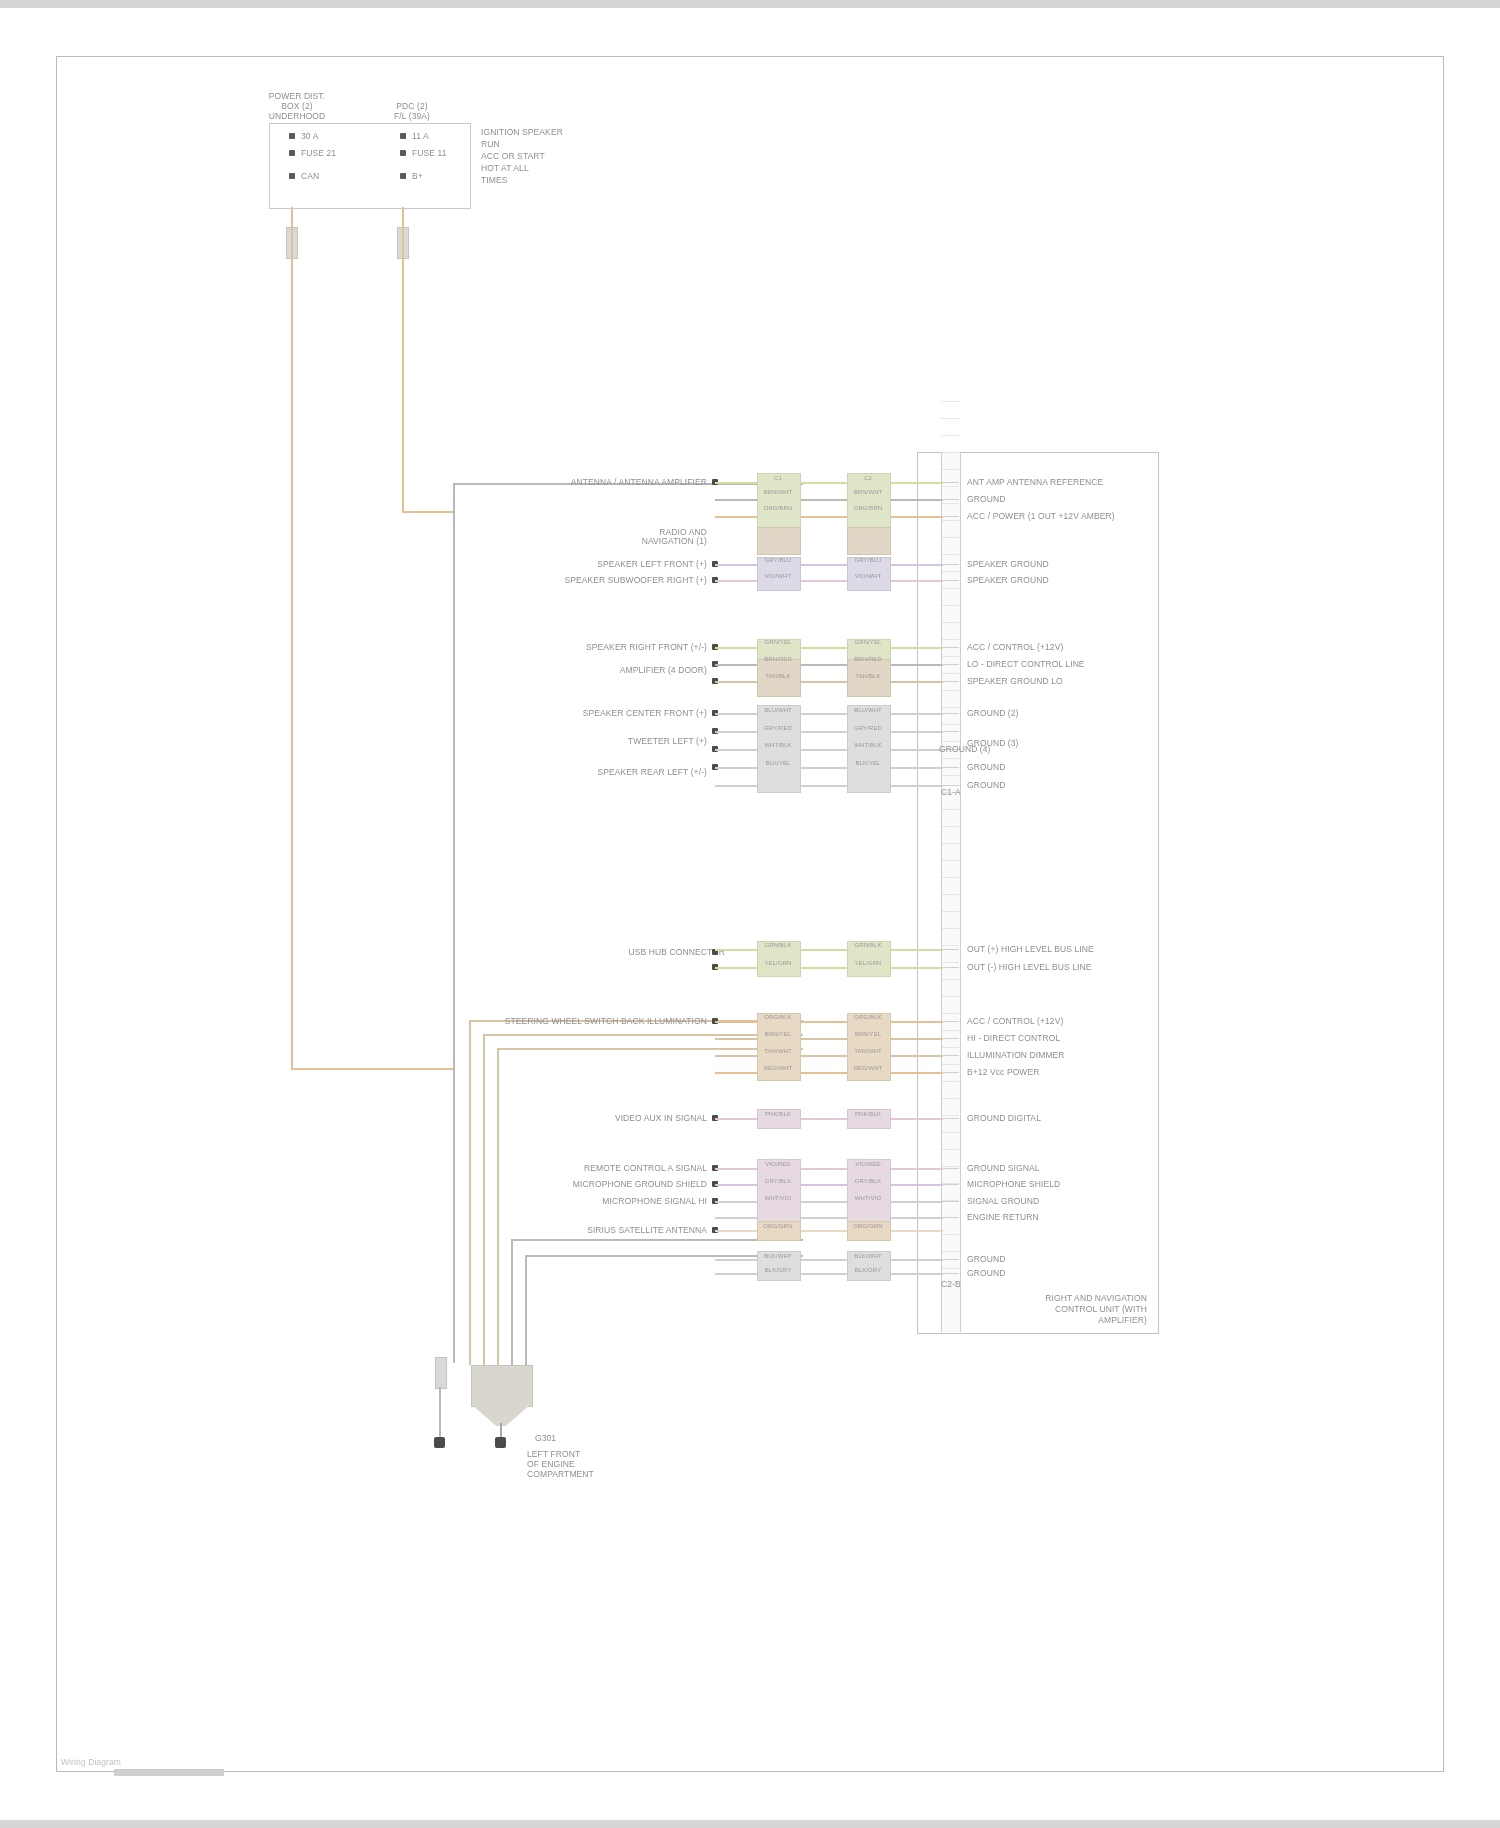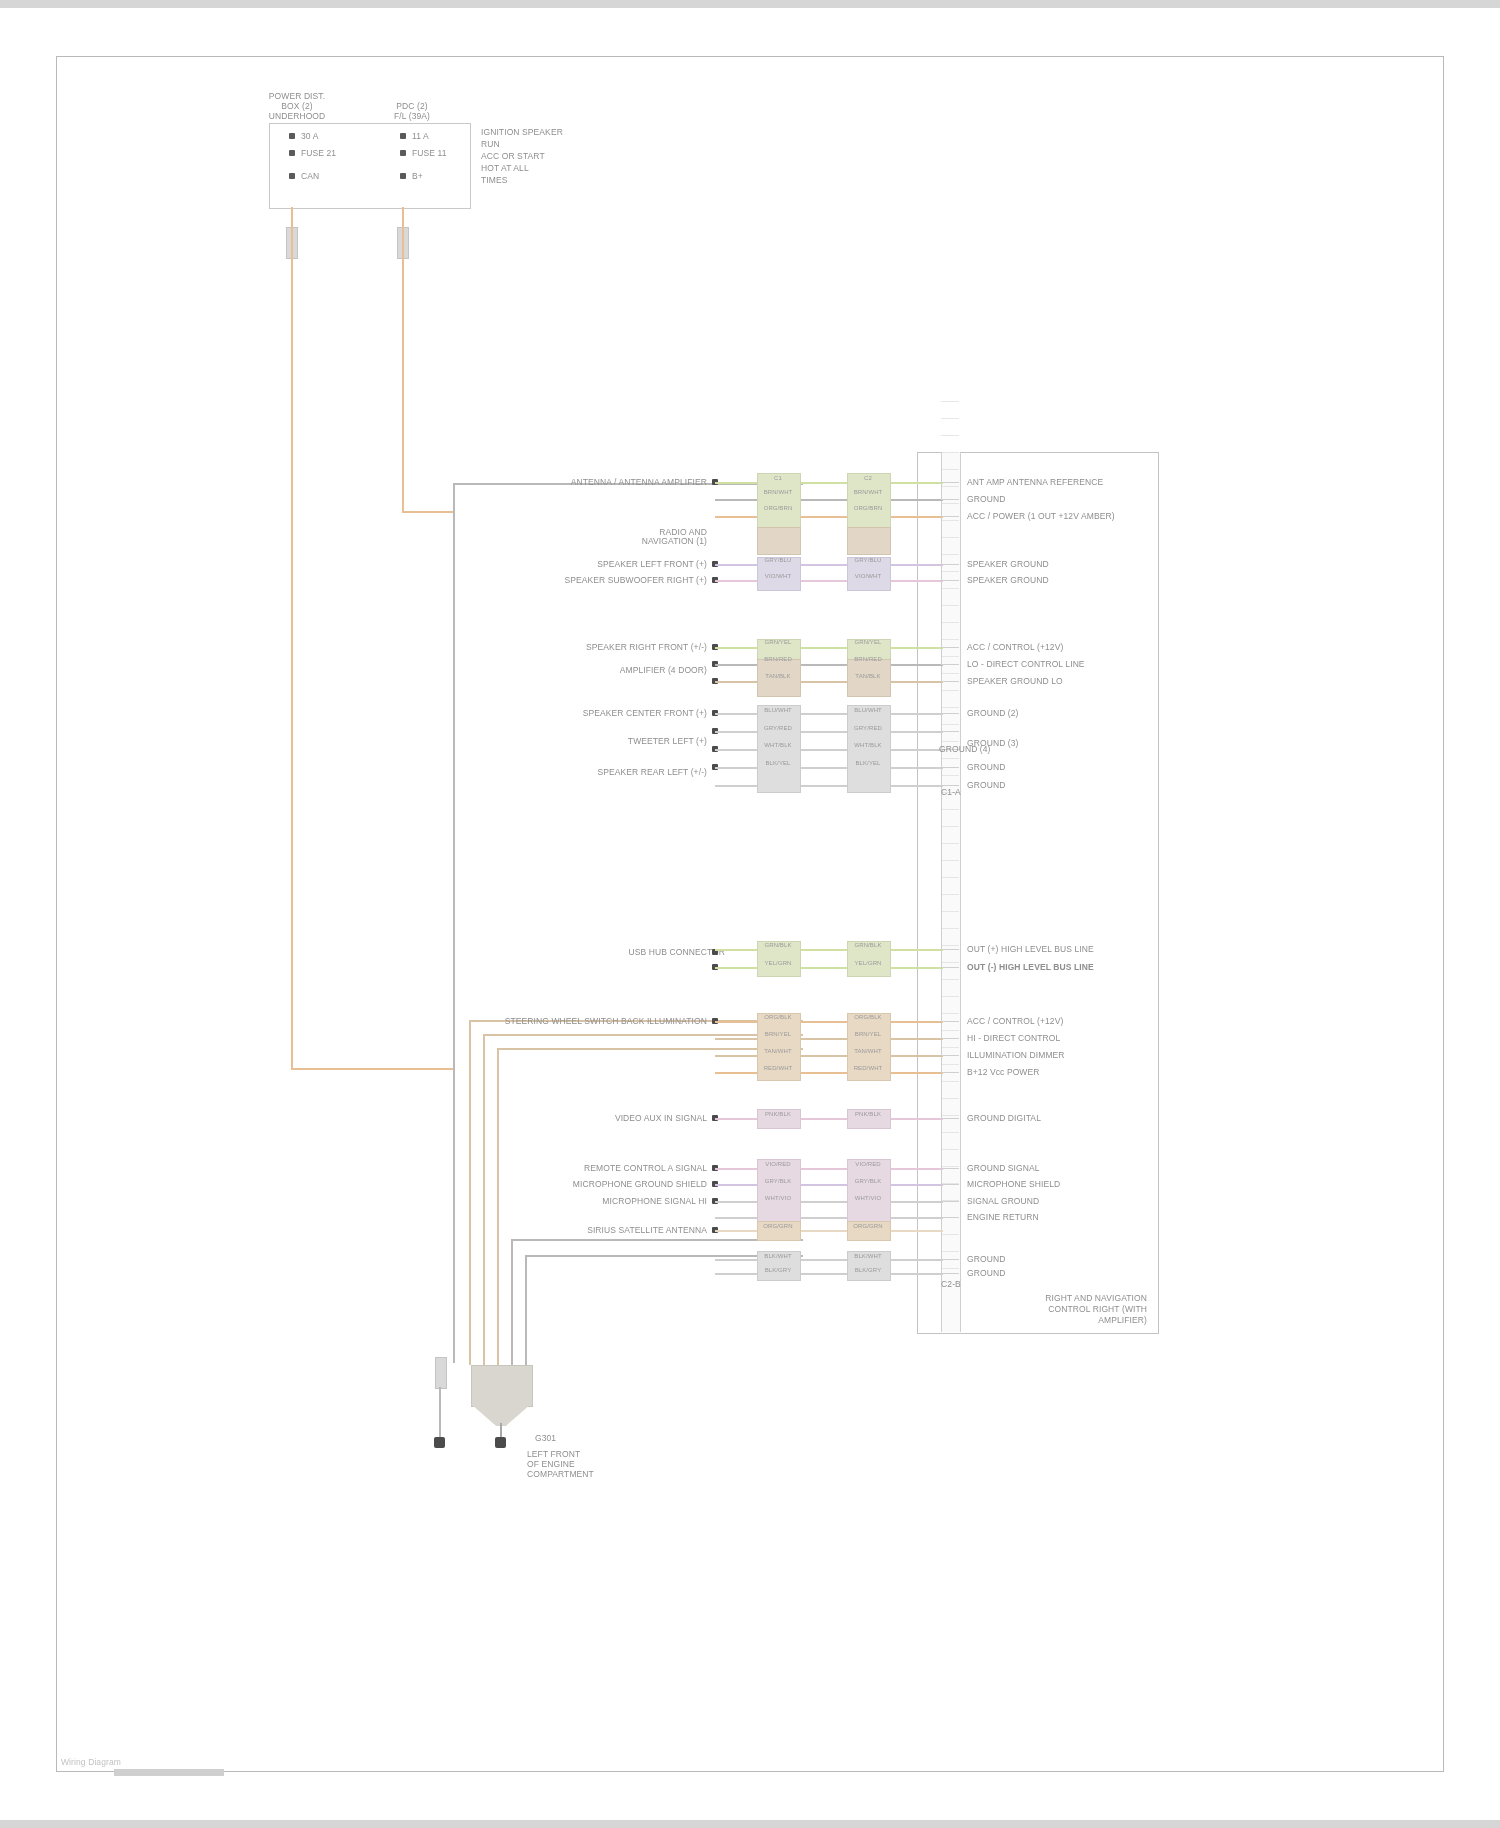--- a/index.html
+++ b/index.html
@@ -277,21 +277,21 @@
         <div class="txt" style="left: 910px; top: 669px; margin-top: 12px;">GROUND (3)</div>
         <div class="pintick" style="left: 884px; top: 692px; width: 18px;"></div>
         <div class="txt" style="left: 882px; top: 687px;">GROUND (4)</div>
         <div class="pintick" style="left: 884px; top: 710px; width: 18px;"></div>
         <div class="txt" style="left: 910px; top: 705px;">GROUND</div>
         <div class="pintick" style="left: 884px; top: 728px; width: 18px;"></div>
         <div class="txt" style="left: 910px; top: 723px;">GROUND</div>
         <div class="pintick" style="left: 884px; top: 892px; width: 18px;"></div>
         <div class="txt" style="left: 910px; top: 887px;">OUT (+)  HIGH LEVEL BUS LINE</div>
         <div class="pintick" style="left: 884px; top: 910px; width: 18px;"></div>
-        <div class="txt" style="left: 910px; top: 905px; font-weight: bold;">OUT (-)  HIGH LEVEL BUS LINE</div>
+        <div class="txt" style="left: 910px; top: 905px;">OUT (-)  HIGH LEVEL BUS LINE</div>
         <div class="pintick" style="left: 884px; top: 964px; width: 18px;"></div>
         <div class="txt" style="left: 910px; top: 959px;">ACC / CONTROL (+12V)</div>
         <div class="pintick" style="left: 884px; top: 981px; width: 18px;"></div>
         <div class="txt" style="left: 910px; top: 976px;">HI - DIRECT CONTROL</div>
         <div class="pintick" style="left: 884px; top: 998px; width: 18px;"></div>
         <div class="txt" style="left: 910px; top: 993px;">ILLUMINATION DIMMER</div>
         <div class="pintick" style="left: 884px; top: 1015px; width: 18px;"></div>
         <div class="txt" style="left: 910px; top: 1010px;">B+12 Vcc  POWER</div>
         <div class="pintick" style="left: 884px; top: 1061px; width: 18px;"></div>
         <div class="txt" style="left: 910px; top: 1056px;">GROUND DIGITAL</div>
@@ -358,21 +358,21 @@
         <div class="pintick" style="left: 884px; top: 1160px; width: 18px; opacity: 0.5;"></div>
         <div class="pintick" style="left: 884px; top: 1177px; width: 18px; opacity: 0.5;"></div>
         <div class="pintick" style="left: 884px; top: 1194px; width: 18px; opacity: 0.5;"></div>
         <div class="pintick" style="left: 884px; top: 1211px; width: 18px; opacity: 0.5;"></div>
       </div>
 
     <div class="txt ctr" style="left:866px;top:730px;width:56px;">C1-A</div>
     <div class="txt ctr" style="left:866px;top:1222px;width:56px;">C2-B</div>
 
     <div class="txt rt" style="left:930px;top:1236px;width:160px;">RIGHT AND NAVIGATION</div>
-    <div class="txt rt" style="left:930px;top:1247px;width:160px;">CONTROL RIGHT (WITH</div>
+    <div class="txt rt" style="left:930px;top:1247px;width:160px;">CONTROL UNIT (WITH</div>
     <div class="txt rt" style="left:930px;top:1258px;width:160px;">AMPLIFIER)</div>
 
     <div class="splice" style="left:414px;top:1308px;width:60px;height:40px;"></div>
     <div class="w" style="left:414px;top:1347px;width:60px;height:22px;background:#d9d6cf;clip-path:polygon(0 0,100% 0,58% 100%,42% 100%);"></div>
     <div class="w wv" style="left:443px;top:1366px;width:2px;height:16px;background:#a8a8a8;"></div>
     <div class="gnd" style="left:438px;top:1380px;"></div>
 
     <div class="fuse" style="left:378px;top:1300px;"></div>
     <div class="w wv" style="left:382px;top:1330px;width:2px;height:52px;background:#b9b9b9;"></div>
     <div class="gnd" style="left:377px;top:1380px;"></div>

